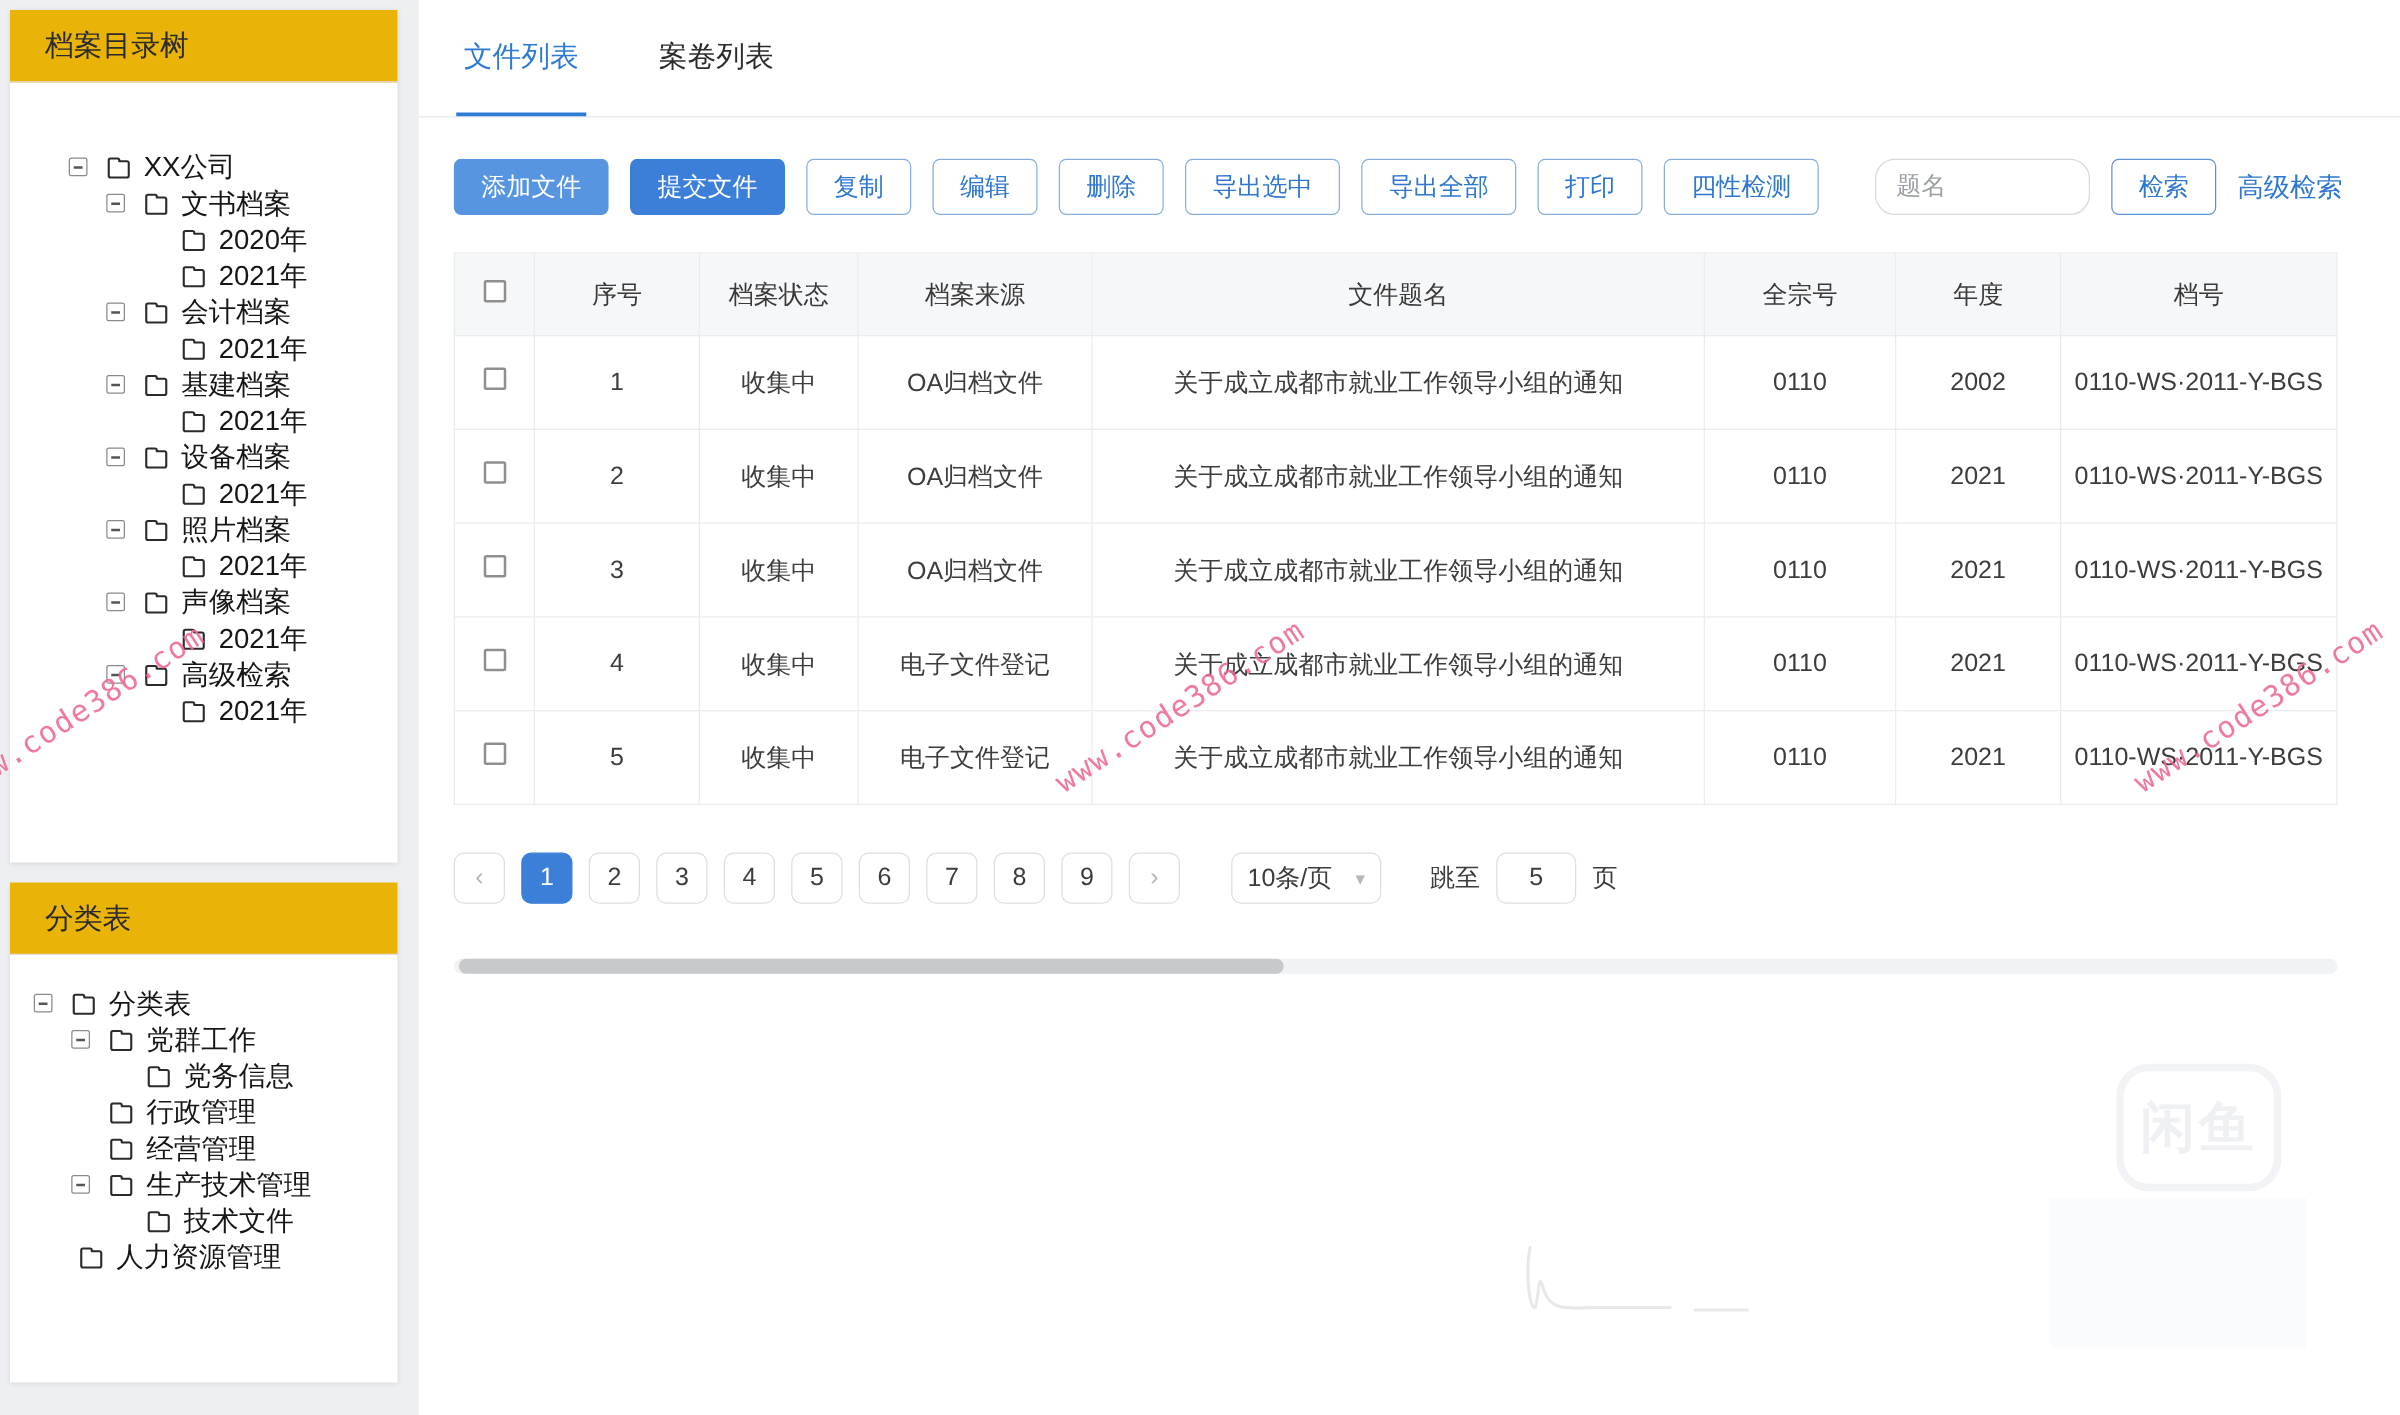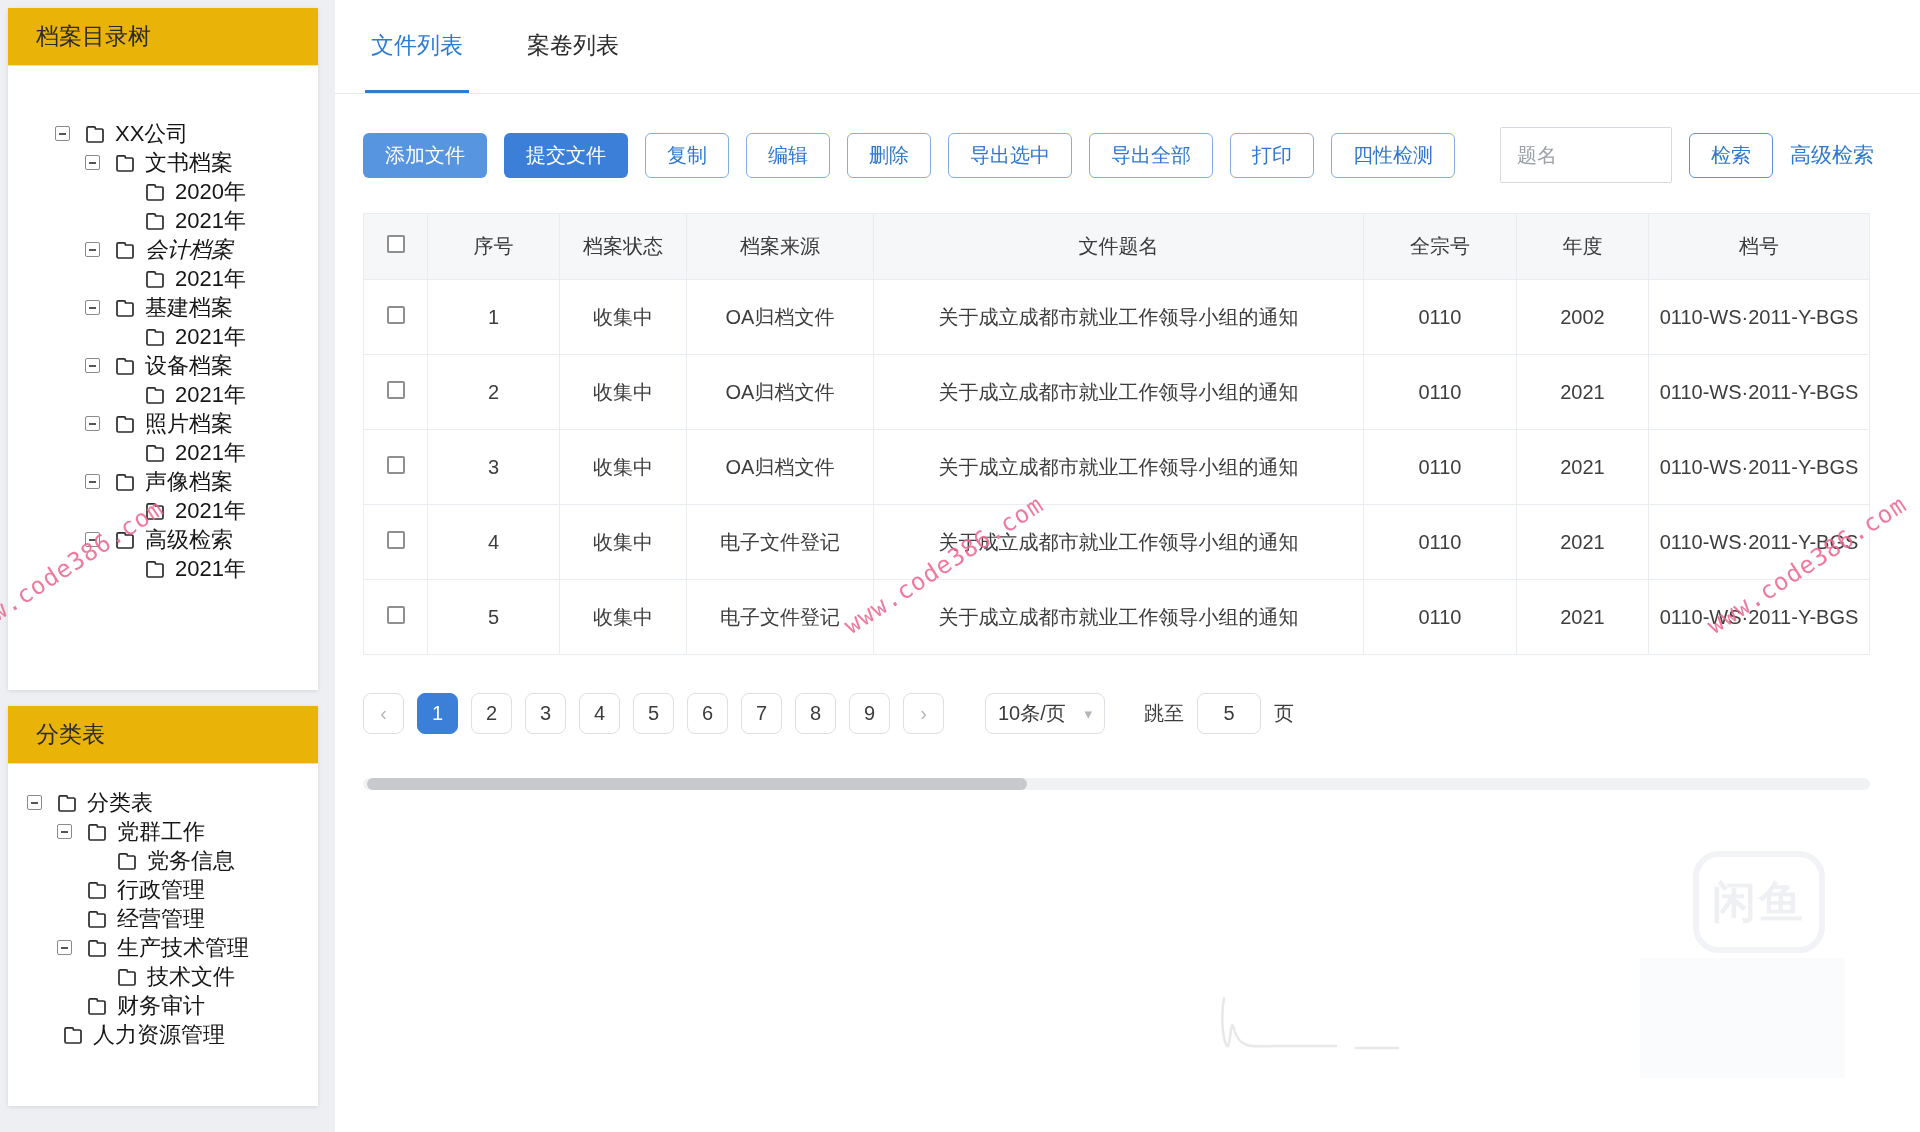--- a/index.html
+++ b/index.html
@@ -27,21 +27,21 @@
   .tabbar { height:94px; border-bottom:1px solid #e6e8eb; padding-left:30px; display:flex; }
   .tab { margin-right:52px; padding:0 6px; font-size:23px; color:#2c2c2c; display:flex; align-items:center; border-bottom:3px solid transparent; cursor:pointer; }
   .tab.active { color:#2e7bd4; border-bottom-color:#2e7bd4; }
 
   .toolbar { margin:33px 46px 0 28px; display:flex; align-items:center; gap:17px; }
   .btn { height:45px; padding:0 21px; font-size:20px; border-radius:6px; border:1px solid transparent; background:#fff; cursor:pointer; white-space:nowrap; font-family:inherit; }
   .btn-filled-light { background:#5795e0; color:#fff; }
   .btn-filled { background:#3b7fd9; color:#fff; }
   .btn-outline { border-color:#85aede; color:#2f77cf; }
   .search-box { margin-left:auto; display:flex; align-items:center; gap:17px; }
-  .search-input { height:56px; width:172px; border:1px solid #d6d9de; border-radius:2px; padding:0 16px; font-size:20px; color:#333; font-family:inherit; }
+  .search-input { height:45px; width:172px; border:1px solid #d6d9de; border-radius:16px; padding:0 16px; font-size:20px; color:#333; font-family:inherit; }
   .search-input::placeholder { color:#9aa0a6; }
   .btn-search { border-color:#5f93d6; color:#2f77cf; }
   .advanced-link { color:#2f77cf; font-size:21px; white-space:nowrap; cursor:pointer; }
 
   .table-wrap { margin:30px 50px 0 28px; }
   table { width:100%; border-collapse:collapse; table-layout:fixed; font-size:20px; color:#3d3d3d; }
   th,td { border:1px solid #e9ecf1; text-align:center; font-weight:normal; overflow:hidden; white-space:nowrap; }
   th { height:66px; background:#f6f7f9; color:#3a3a3a; }
   td { height:75px; }
   .cb { width:18px; height:18px; border:2px solid #8f8f8f; border-radius:2px; display:inline-block; background:#fff; cursor:pointer; }
@@ -105,21 +105,21 @@
         </div>
         <div class="tree-item" style="padding-left: 107px;">
           <span class="slot"></span>
           <span class="folder">
             <svg viewBox="0 0 24 24" fill="none" stroke="#2b2b2b" stroke-width="1.7" stroke-linejoin="round">
               <path d="M4 8.5 V6.2 a1.4 1.4 0 0 1 1.4 -1.4 H11 a1.4 1.4 0 0 1 1.4 1.4 V7 h6.2 A1.4 1.4 0 0 1 20 8.4 V18.6 A1.4 1.4 0 0 1 18.6 20 H5.4 A1.4 1.4 0 0 1 4 18.6 Z"></path>
             </svg>
           </span>
           <span class="tree-label">2021年</span>
         </div>
-        <div class="tree-item" style="padding-left: 77px; font-style: italic;">
+        <div class="tree-item" style="padding-left: 77px;">
           <span class="slot">
             <span class="expander"></span>
           </span>
           <span class="folder">
             <svg viewBox="0 0 24 24" fill="none" stroke="#2b2b2b" stroke-width="1.7" stroke-linejoin="round">
               <path d="M4 8.5 V6.2 a1.4 1.4 0 0 1 1.4 -1.4 H11 a1.4 1.4 0 0 1 1.4 1.4 V7 h6.2 A1.4 1.4 0 0 1 20 8.4 V18.6 A1.4 1.4 0 0 1 18.6 20 H5.4 A1.4 1.4 0 0 1 4 18.6 Z"></path>
             </svg>
           </span>
           <span class="tree-label">会计档案</span>
         </div>
@@ -299,29 +299,20 @@
           <span class="tree-label">生产技术管理</span>
         </div>
         <div class="tree-item" style="padding-left: 79px;">
           <span class="slot"></span>
           <span class="folder">
             <svg viewBox="0 0 24 24" fill="none" stroke="#2b2b2b" stroke-width="1.7" stroke-linejoin="round">
               <path d="M4 8.5 V6.2 a1.4 1.4 0 0 1 1.4 -1.4 H11 a1.4 1.4 0 0 1 1.4 1.4 V7 h6.2 A1.4 1.4 0 0 1 20 8.4 V18.6 A1.4 1.4 0 0 1 18.6 20 H5.4 A1.4 1.4 0 0 1 4 18.6 Z"></path>
             </svg>
           </span>
           <span class="tree-label">技术文件</span>
-        </div>
-        <div class="tree-item" style="padding-left: 49px;">
-          <span class="slot"></span>
-          <span class="folder">
-            <svg viewBox="0 0 24 24" fill="none" stroke="#2b2b2b" stroke-width="1.7" stroke-linejoin="round">
-              <path d="M4 8.5 V6.2 a1.4 1.4 0 0 1 1.4 -1.4 H11 a1.4 1.4 0 0 1 1.4 1.4 V7 h6.2 A1.4 1.4 0 0 1 20 8.4 V18.6 A1.4 1.4 0 0 1 18.6 20 H5.4 A1.4 1.4 0 0 1 4 18.6 Z"></path>
-            </svg>
-          </span>
-          <span class="tree-label">财务审计</span>
         </div>
         <div class="tree-item" style="padding-left: 25px;">
           <span class="slot"></span>
           <span class="folder">
             <svg viewBox="0 0 24 24" fill="none" stroke="#2b2b2b" stroke-width="1.7" stroke-linejoin="round">
               <path d="M4 8.5 V6.2 a1.4 1.4 0 0 1 1.4 -1.4 H11 a1.4 1.4 0 0 1 1.4 1.4 V7 h6.2 A1.4 1.4 0 0 1 20 8.4 V18.6 A1.4 1.4 0 0 1 18.6 20 H5.4 A1.4 1.4 0 0 1 4 18.6 Z"></path>
             </svg>
           </span>
           <span class="tree-label">人力资源管理</span>
         </div>

